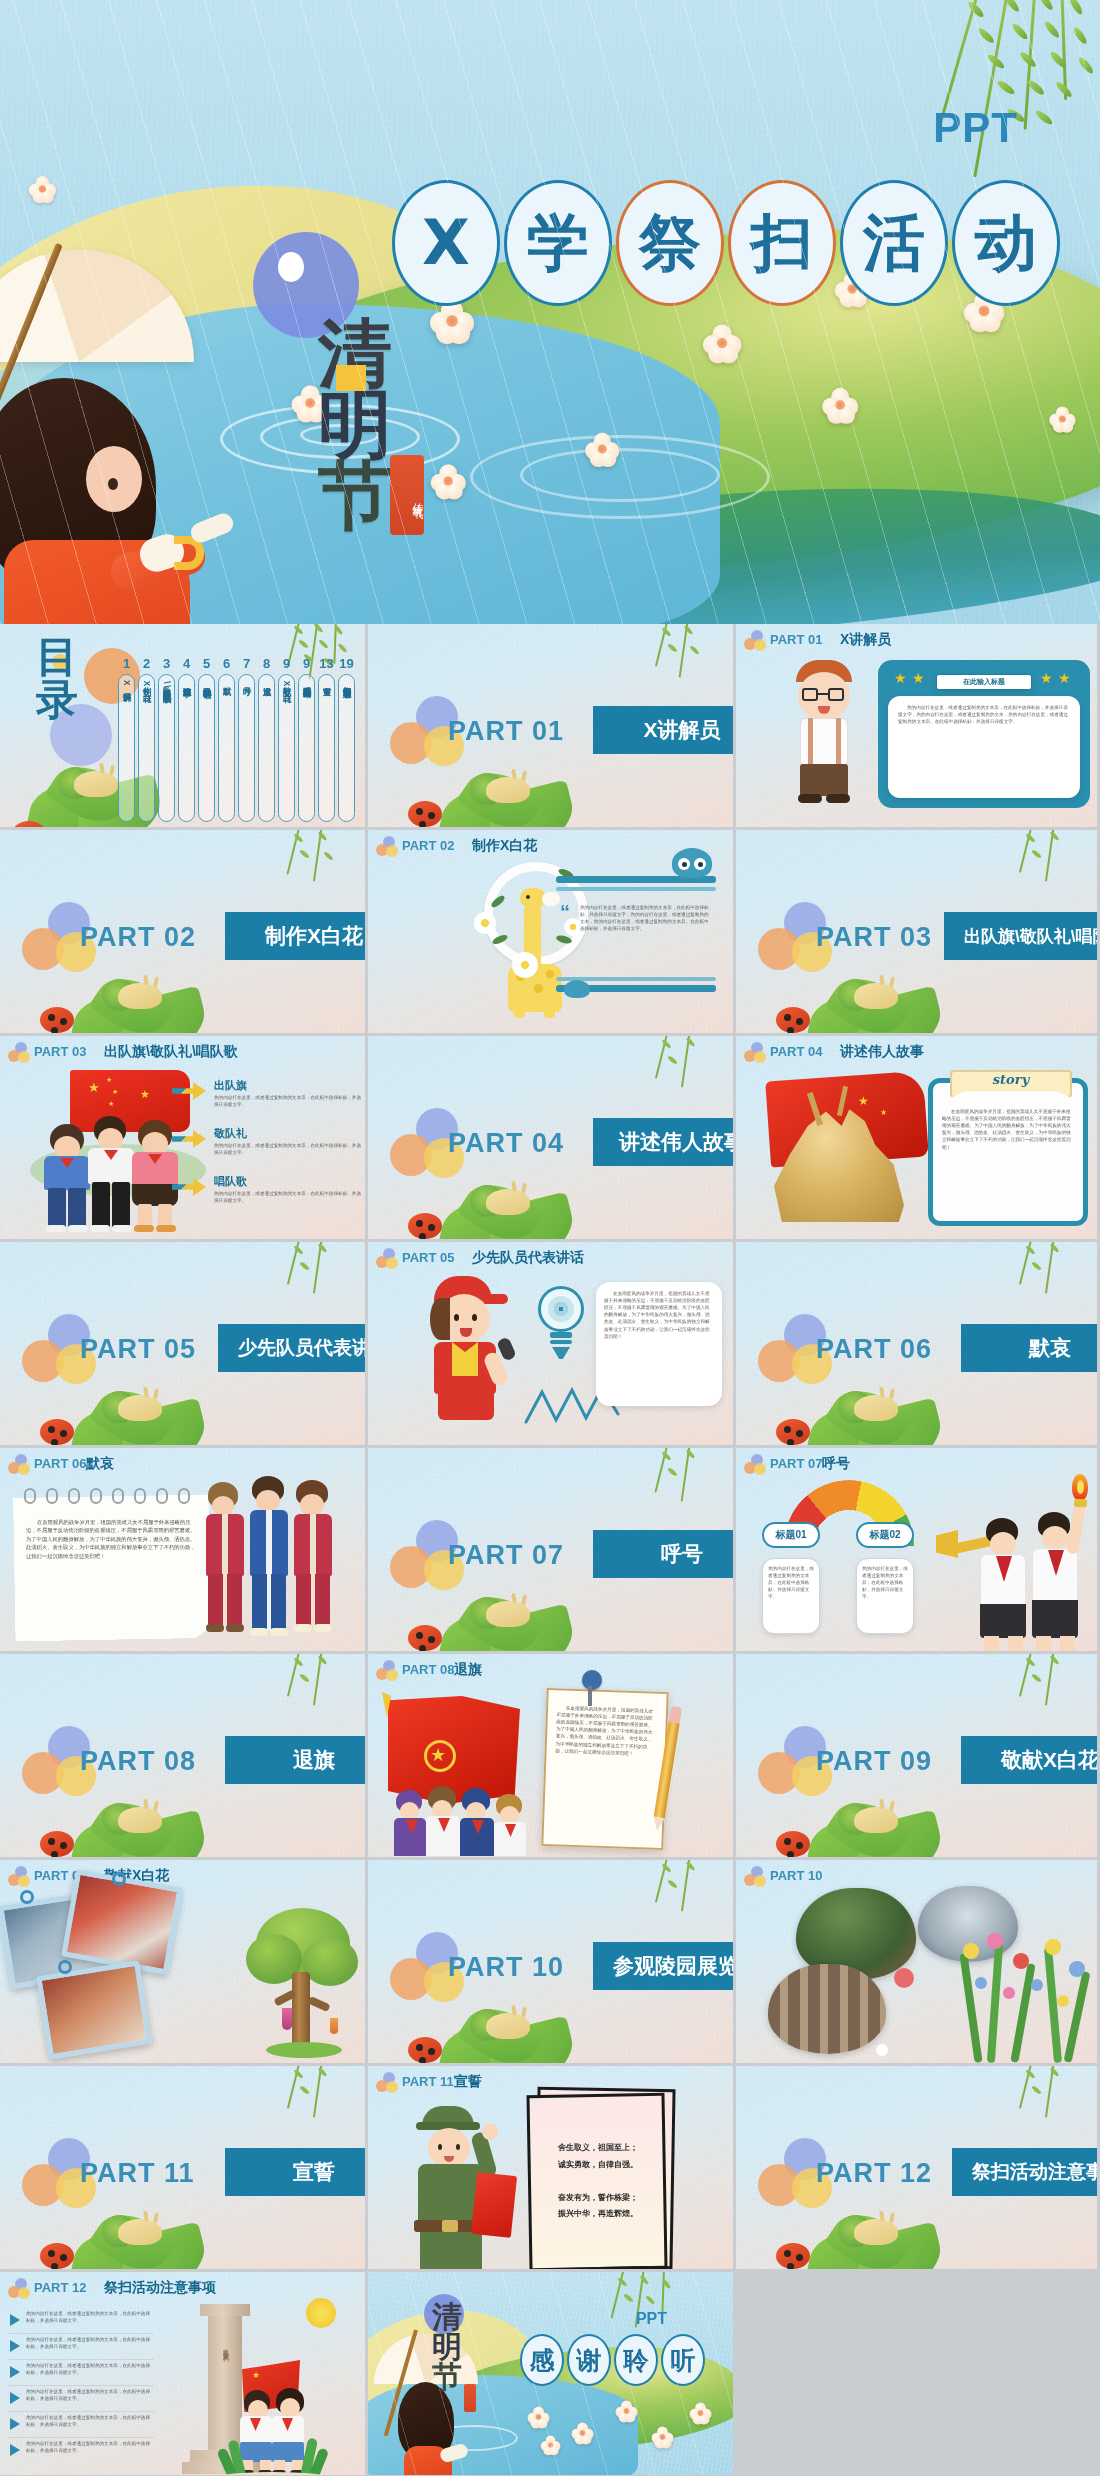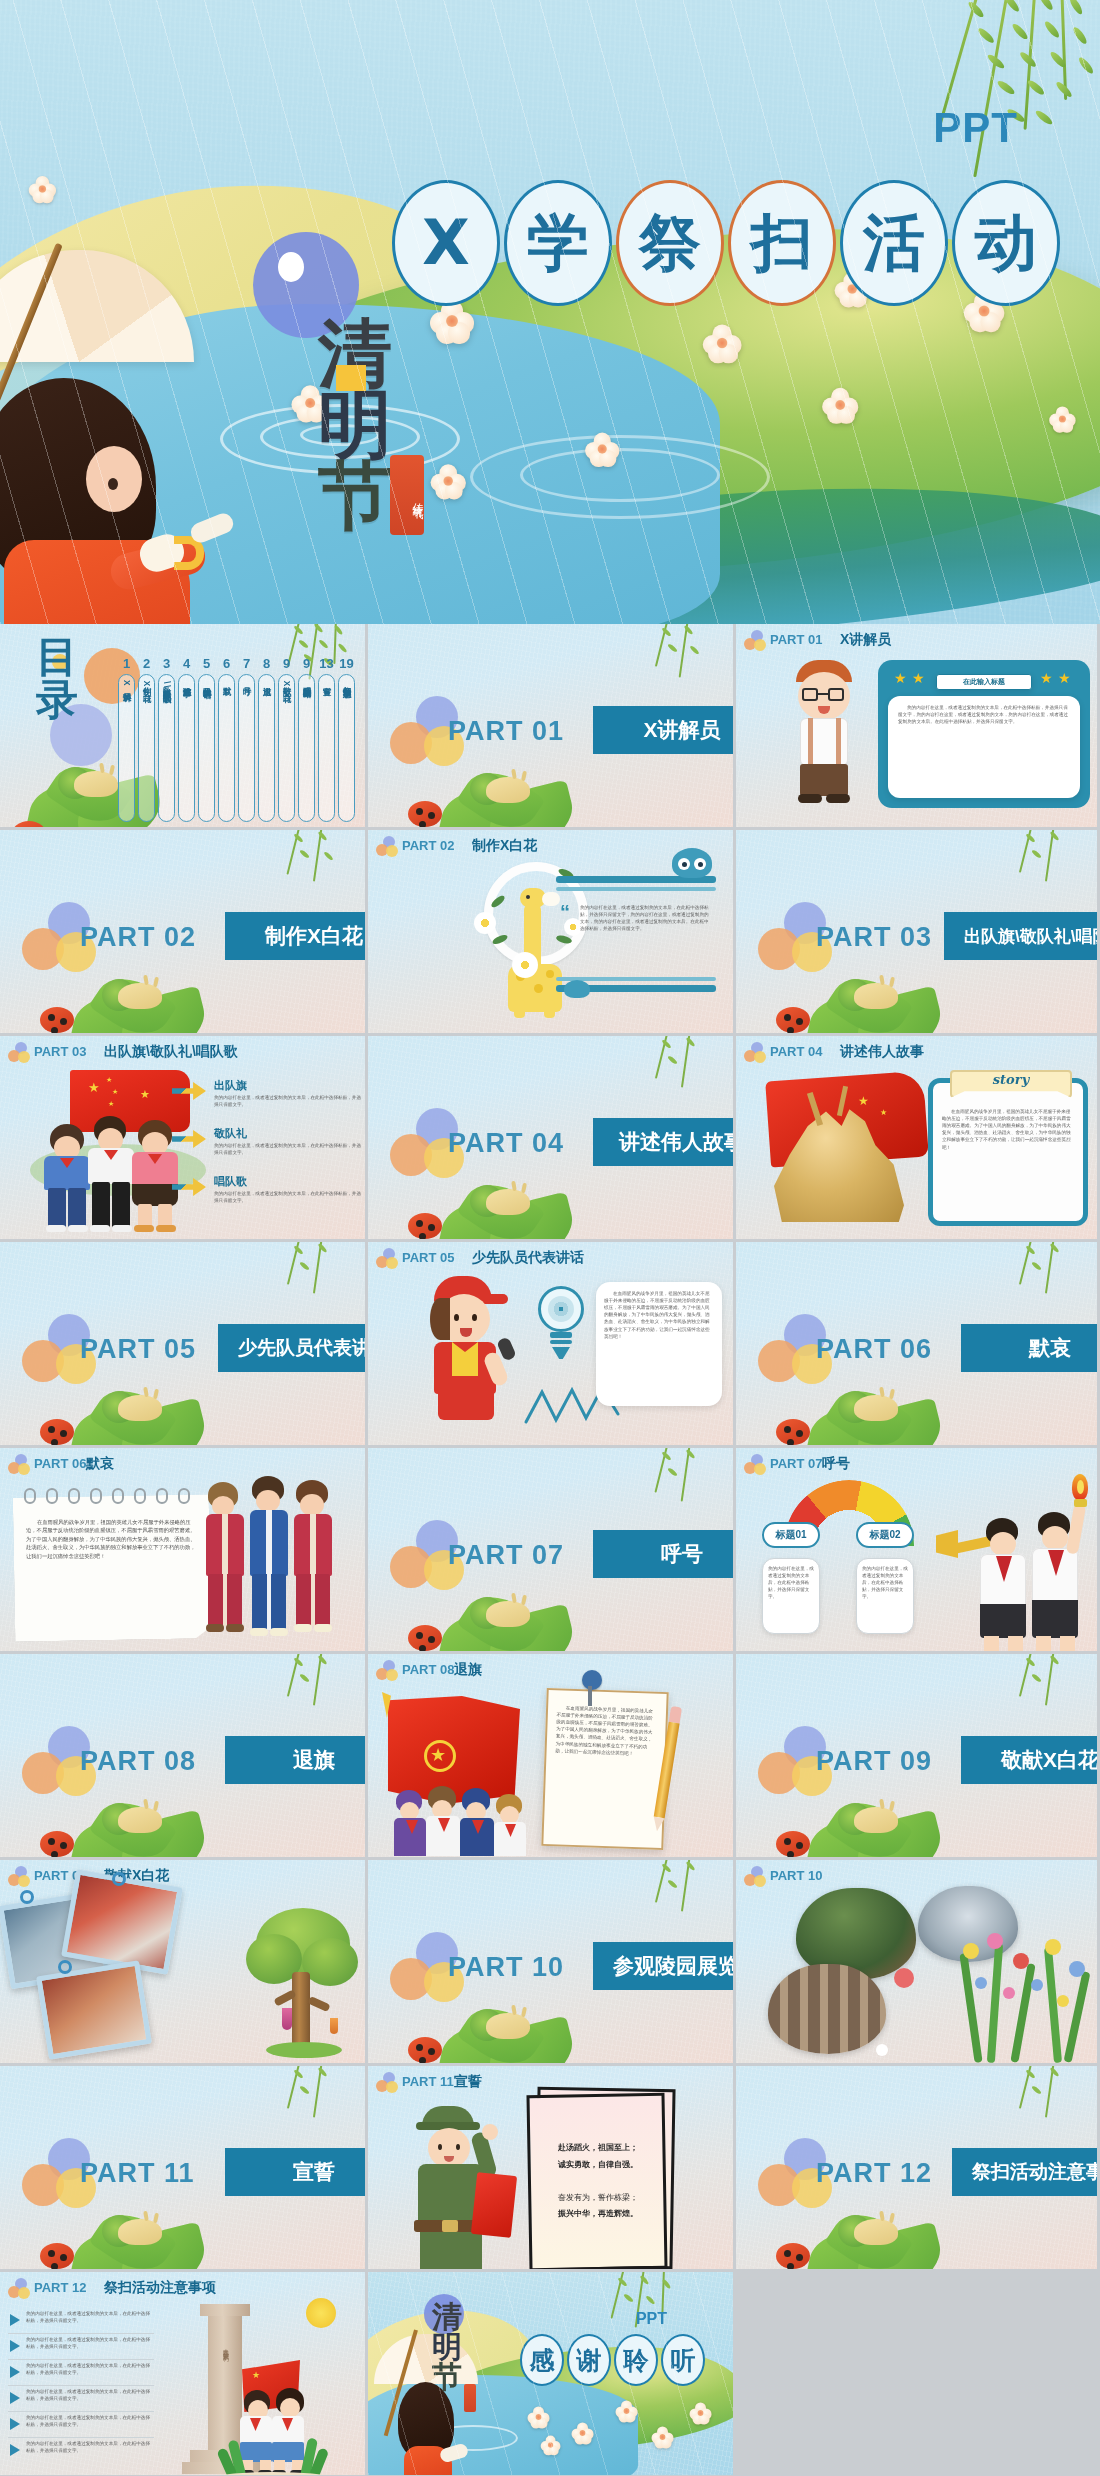--- a/index.html
+++ b/index.html
@@ -1356,24 +1356,24 @@
         <div style="position:absolute;left:46px;top:114px;width:16px;height:12px;background:#d6b45c;border-radius:2px;"></div>
         <div style="position:absolute;left:24px;top:126px;width:62px;height:40px;background:#5b7a44;border-radius:0 0 4px 4px;"></div>
         <div style="position:absolute;left:80px;top:26px;width:16px;height:46px;border-radius:8px;background:#5b7a44;transform:rotate(-16deg)"></div>
         <div style="position:absolute;left:86px;top:18px;width:16px;height:16px;border-radius:50%;background:#f8d7ba;"></div>
         <div style="position:absolute;left:78px;top:68px;width:40px;height:62px;background:linear-gradient(150deg,#ec3a2b,#c7190c);border-radius:3px;transform:rotate(6deg)"></div>
       </div>
 
       <div class="pledge" style="left:168px;top:22px;width:138px;height:180px;transform:rotate(1deg)"></div>
       <div class="pledge" style="left:160px;top:28px;width:138px;height:176px;transform:rotate(-1deg)"></div>
       <div style="position:absolute;left:170px;top:74px;width:120px;text-align:center;">
-        <div style="font-size:8px;font-weight:700;color:#2b2b2b;line-height:2.1">赴汤蹈火，祖国至上；</div>
+        <div style="font-size:8px;font-weight:700;color:#2b2b2b;line-height:2.1">舍生取义，祖国至上；</div>
         <div style="font-size:8px;font-weight:700;color:#2b2b2b;line-height:2.1">诚实勇敢，自律自强。</div>
         <div style="height:16px"></div>
-        <div style="font-size:8px;font-weight:400;color:#2b2b2b;line-height:2.1">奋发有为，誓作栋梁；</div>
+        <div style="font-size:8px;font-weight:700;color:#2b2b2b;line-height:2.1">奋发有为，誓作栋梁；</div>
         <div style="font-size:8px;font-weight:700;color:#2b2b2b;line-height:2.1">振兴中华，再造辉煌。</div>
       </div>
     </div>
   </div>
 
   <div class="cell">
     <div class="slide">
         <div class="tex"></div>
       <div class="mwillow">
         <div class="mwb" style="left:58px;top:0;height:50px;transform:rotate(14deg)"></div>

